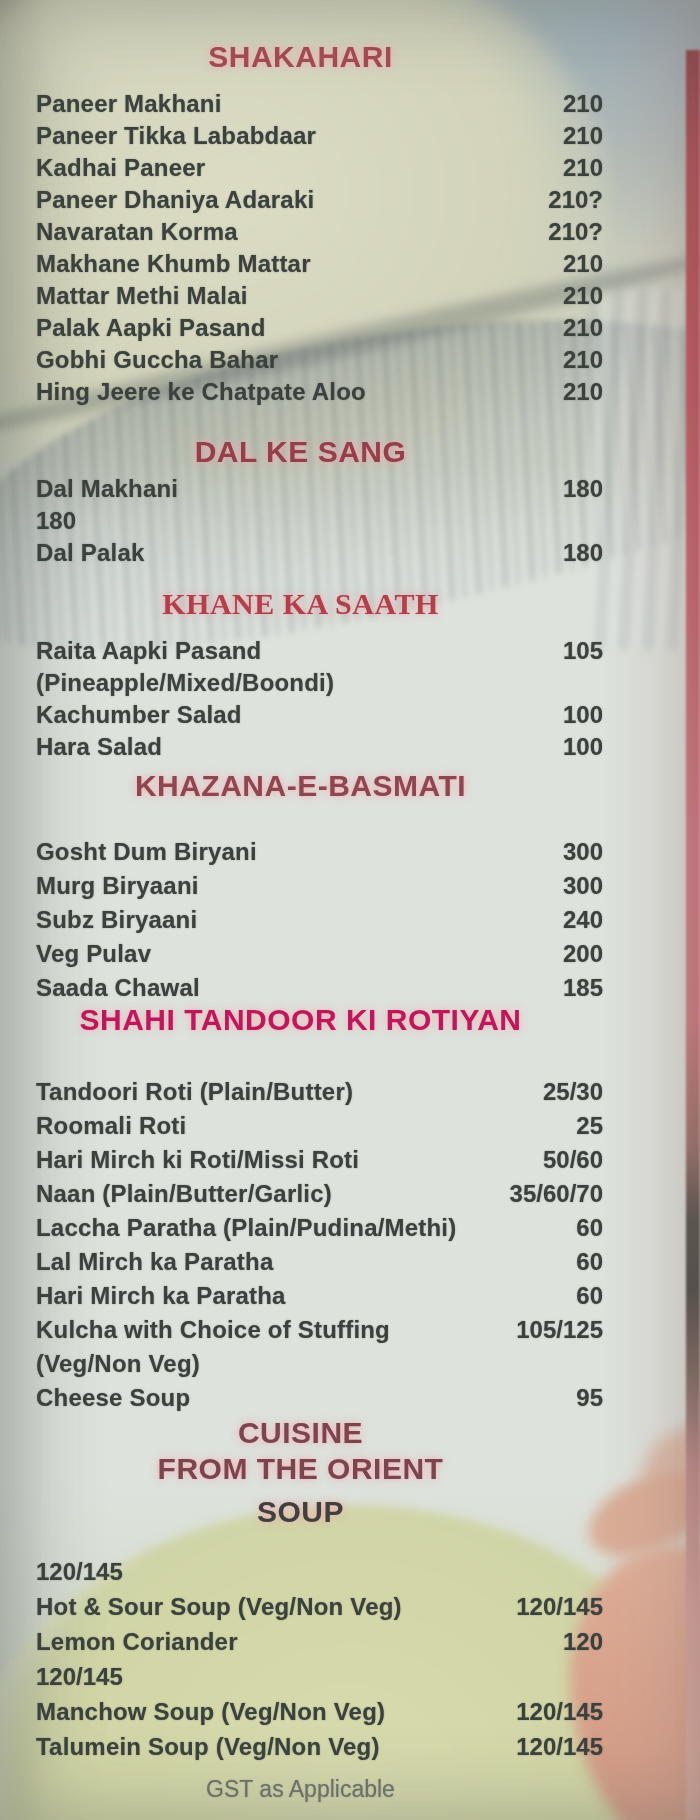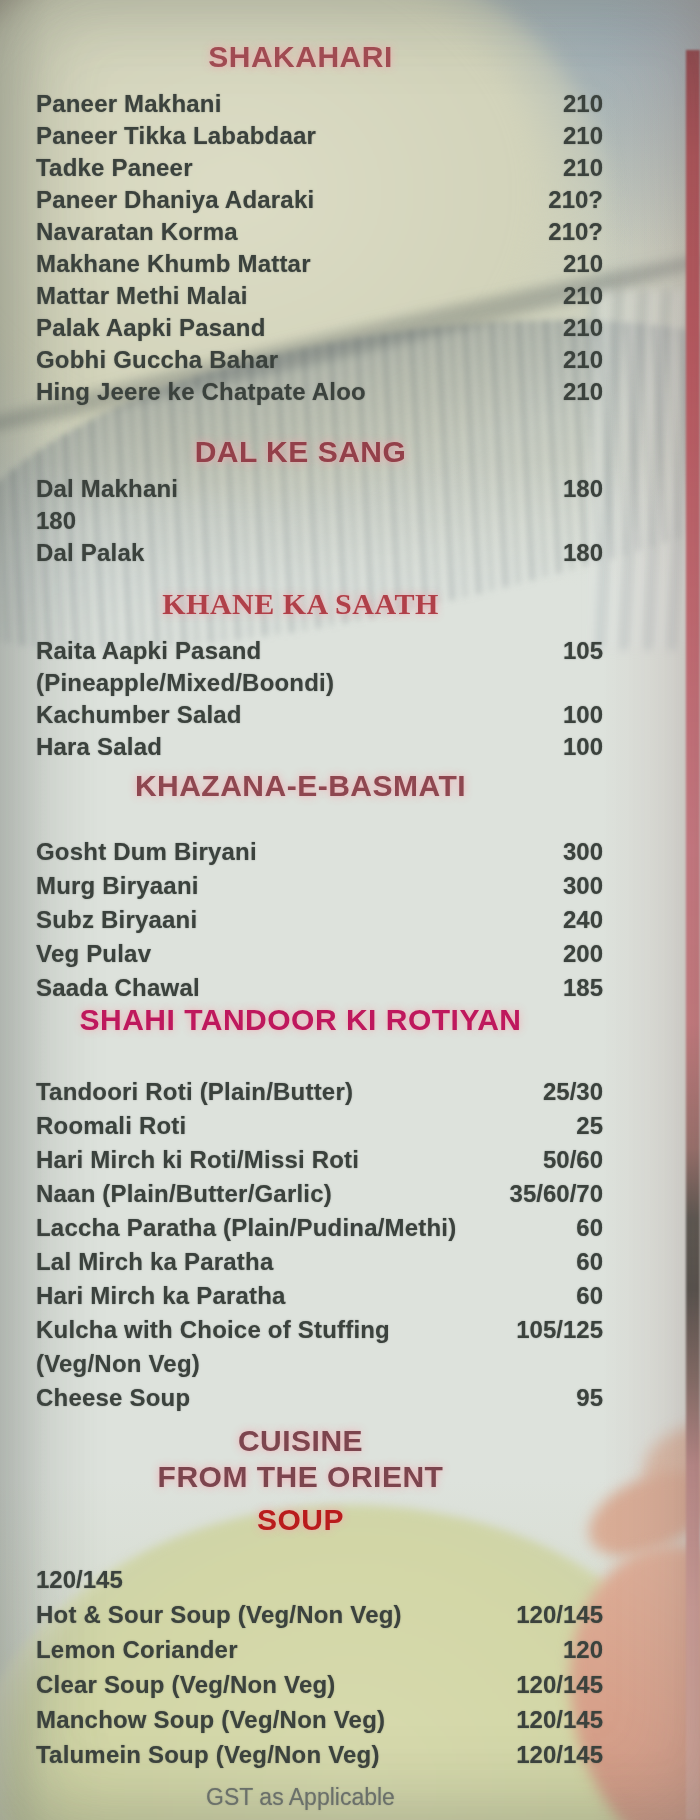--- a/index.html
+++ b/index.html
@@ -79,21 +79,21 @@
   .name{font-size:24px;font-weight:bold;letter-spacing:0.2px;
     text-shadow:0 0 1.5px rgba(59,66,61,0.50);}
   .name div{line-height:var(--lh);}
   .price{font-size:24px;font-weight:bold;white-space:nowrap;line-height:var(--lh);
     text-shadow:0 0 1.5px rgba(59,66,61,0.50);}
   .sec-shakahari{margin-top:0;}                 .sec-shakahari .items{margin-top:16px;}
   .sec-dal-ke-sang{margin-top:29px;}            .sec-dal-ke-sang .items{margin-top:6px;}
   .sec-khane-ka-saath{margin-top:20px;}         .sec-khane-ka-saath .items{margin-top:16px;}
   .sec-khazana-e-basmati{margin-top:8px;--lh:34px;}   .sec-khazana-e-basmati .items{margin-top:34px;}
   .sec-shahi-tandoor-ki-rotiyan{margin-top:0;--lh:34px;} .sec-shahi-tandoor-ki-rotiyan .items{margin-top:40px;}
-  .sec-cuisine-from-the-orient{margin-top:8px;}
+  .sec-cuisine-from-the-orient{margin-top:0;}
   .sec-soup{margin-top:10px;--lh:35px;}         .sec-soup .items{margin-top:27px;}
   .menu-footer{
     font-size:23px;line-height:26px;color:#6a706a;text-align:center;margin:12px 38px 0 0;
     text-shadow:0 0 1.5px rgba(106,112,106,0.55);
   }
 </style>
 </head>
 <body>
 
 <div class="menu">
@@ -123,21 +123,21 @@
               <div class="price">210</div>
             </div>
             <div class="row">
               <div class="name">
                 <div>Paneer Tikka Lababdaar</div>
               </div>
               <div class="price">210</div>
             </div>
             <div class="row">
               <div class="name">
-                <div>Tadke Paneer</div>
+                <div>Kadhai Paneer</div>
               </div>
               <div class="price">210</div>
             </div>
             <div class="row">
               <div class="name">
                 <div>Paneer Dhaniya Adaraki</div>
               </div>
               <div class="price">210?</div>
             </div>
             <div class="row">
@@ -317,41 +317,38 @@
             </div>
           </div>
         </section>
         <section class="section sec-cuisine-from-the-orient">
           <h2 class="section-title" style="color: rgb(124, 69, 78);">
             <div>CUISINE</div>
             <div>FROM THE ORIENT</div>
           </h2>
         </section>
         <section class="section sec-soup">
-          <h2 class="section-title" style="color: #b91c1c;">SOUP</h2>
+          <h2 class="section-title" style="color: #404040;">SOUP</h2>
           <div class="items">
             <div class="row">
               <div class="price">120/145</div>
             </div>
             <div class="row">
               <div class="name">
                 <div>Hot &amp; Sour Soup (Veg/Non Veg)</div>
               </div>
               <div class="price">120/145</div>
             </div>
             <div class="row">
               <div class="name">
                 <div>Lemon Coriander</div>
               </div>
               <div class="price">120</div>
             </div>
             <div class="row">
-              <div class="name">
-                <div>Clear Soup (Veg/Non Veg)</div>
-              </div>
               <div class="price">120/145</div>
             </div>
             <div class="row">
               <div class="name">
                 <div>Manchow Soup (Veg/Non Veg)</div>
               </div>
               <div class="price">120/145</div>
             </div>
             <div class="row">
               <div class="name">

